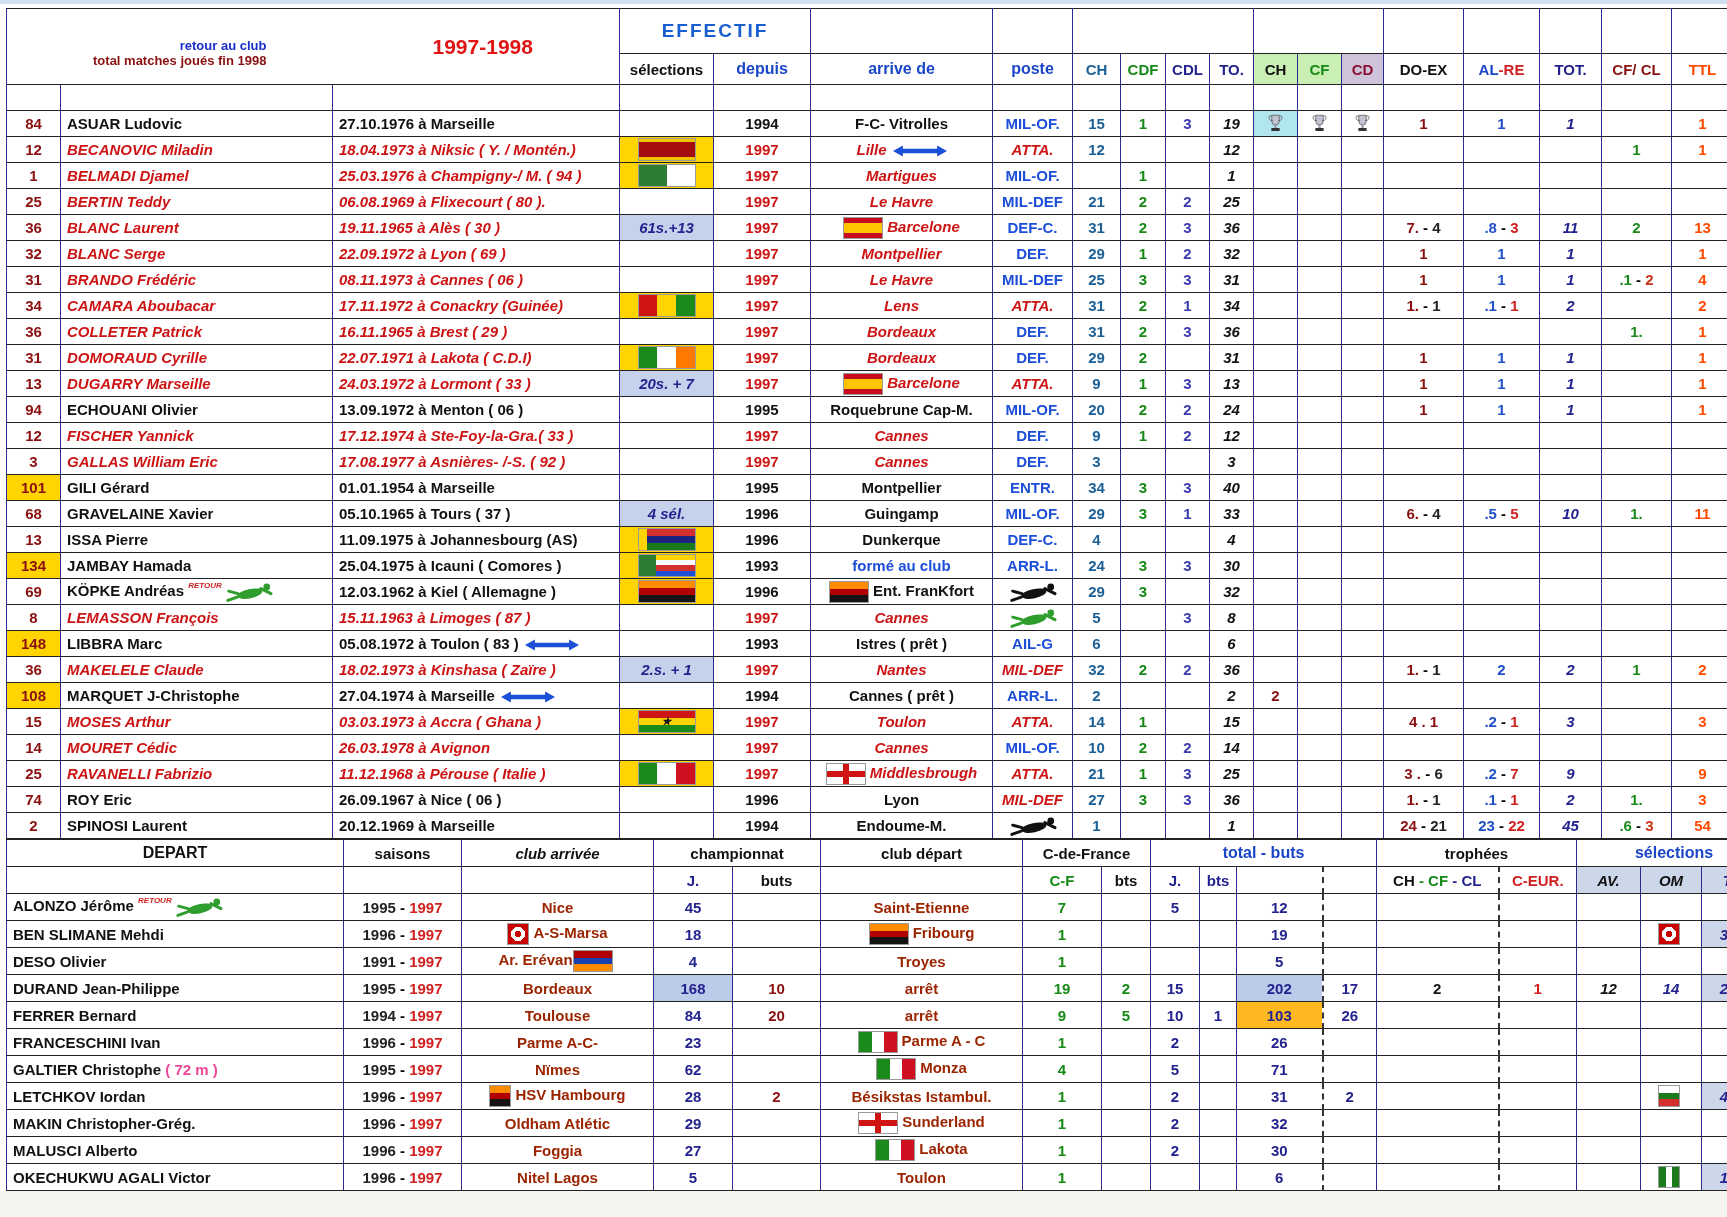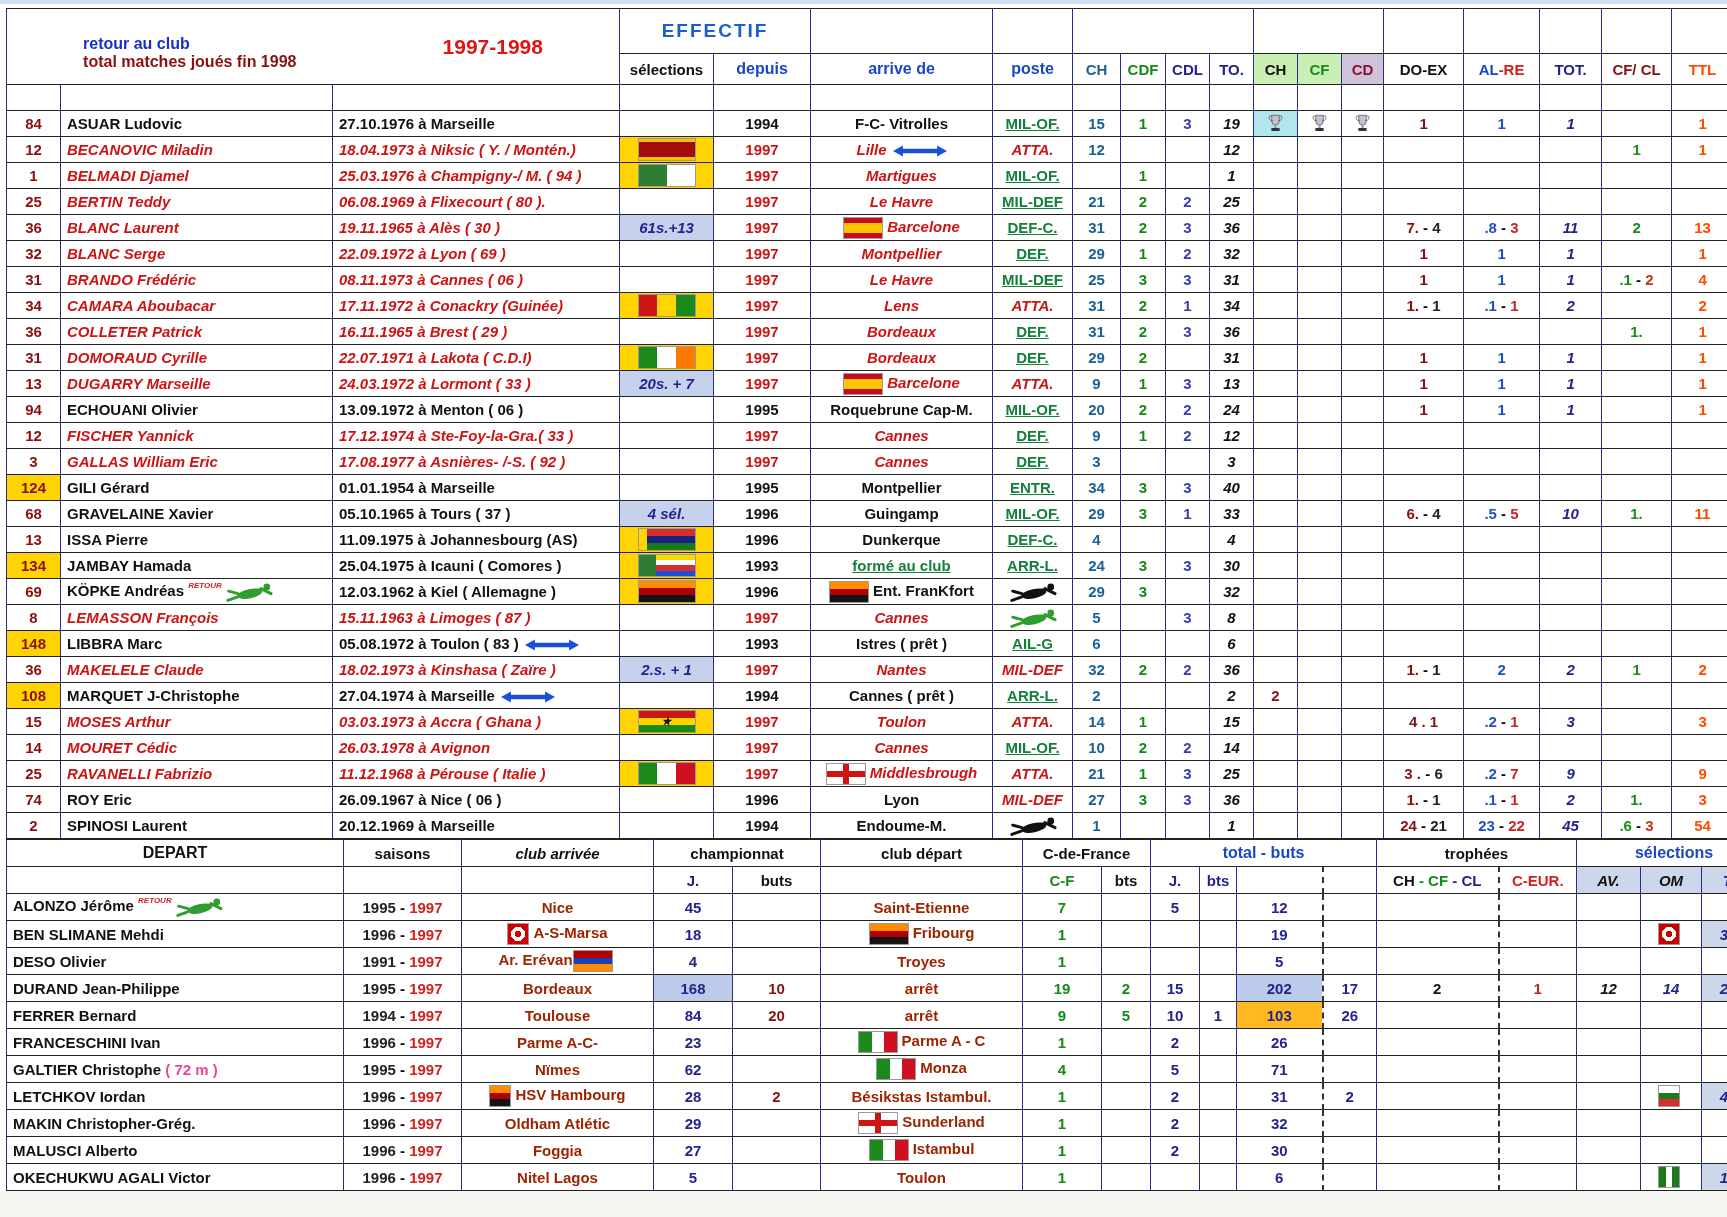--- a/index.html
+++ b/index.html
@@ -7,35 +7,35 @@
   .sheet{width:1727px;background:#fff;border-top:4px solid #cfe0f2;padding-top:4px;box-sizing:border-box;}
   table{border-collapse:collapse;table-layout:fixed;width:1712px;margin-left:6px;}
   td,th{border:1px solid #2a2a8f;border-top:1.4px solid #222;border-bottom:1.4px solid #222;
         padding:0 3px;font-size:15px;font-weight:700;white-space:nowrap;overflow:hidden;height:25px;
         text-align:center;vertical-align:middle;background:#fff;}
   .t1 tbody td{height:25px;}
   .t2 td{height:26px;}
   
   .c-num{color:#8a1010;}
   .c-name{text-align:left;padding-left:6px;}
-  .blackTx{color:#111;} .redTx{color:#cc1414;font-style:italic;} .blueTx{color:#15803d;text-decoration:underline;}
+  .blackTx{color:#111;} .redTx{color:#cc1414;font-style:italic;} .blueTx{color:#1d4ed8;}
   .c-birth{text-align:left;padding-left:6px;}
   .c-sel{color:#23238f;font-style:italic;}
   .selHl{background:#c6d2ec;}
   .padY{background:#ffd400;}
   .hlY{background:#ffd400;}
   .depR{color:#cc1414;} .depB{color:#111;}
   .c-ch{color:#1a5f96;} .c-cdf{color:#168a16;} .c-cdl{color:#3b3bb0;}
   .c-to{color:#111;font-style:italic;}
   .c-tot{color:#23238f;font-style:italic;}
   .c-ttl{color:#ff4a00;}
   .c-tch{color:#8a1010;}
   .tchBg{background:#b2e6ef;}
   
-  .hNote{color:#1a2ecb;font-size:16px;text-align:left;margin-top:12px;}
+  .hNote{color:#1a2ecb;font-size:13px;text-align:right;margin-top:12px;}
   .hNote .l2{color:#8a1010;}
   .hSeason{color:#e01414;font-size:21px;font-weight:700;}
   .hEff{color:#1a5fd0;font-size:19px;letter-spacing:2px;}
   .hBlue{color:#1a46c8;font-size:16px;}
   .hBlk{color:#111;}
   .hGrn{color:#168a16;} .hNavy{color:#23238f;}
   .hTealBlue{color:#1a5f96;}
   .bgGrn{background:#c9efb4;} .bgLav{background:#cfc3da;color:#8a1035;}
   .hAL{color:#1a46c8;} .hRE{color:#d02020;}
   .hMar{color:#8a1010;} .hTTL{color:#ff4a00;}
@@ -477,21 +477,21 @@
           <td class="c-tch"></td>
           <td></td>
           <td></td>
           <td></td>
           <td></td>
           <td class="c-tot"></td>
           <td></td>
           <td class="c-ttl"></td>
         </tr>
         <tr>
-          <td class="c-num hlY">124</td>
+          <td class="c-num hlY">101</td>
           <td class="c-name blackTx"><span>GILI Gérard</span></td>
           <td class="c-birth blackTx"><span>01.01.1954 à Marseille</span></td>
           <td class="c-sel"><span></span></td>
           <td class="depB">1995</td>
           <td class="blackTx"><span>Montpellier</span></td>
           <td class="blueTx"><span>ENTR.</span></td>
           <td class="c-ch">34</td>
           <td class="c-cdf">3</td>
           <td class="c-cdl">3</td>
           <td class="c-to">40</td>
@@ -1042,21 +1042,21 @@
           <td class="hBlk it"></td>
           <td class="avomttl"><span></span></td>
           <td class="avomttl"></td>
         </tr>
         <tr>
           <td class="c-name blackTx"><span>MALUSCI Alberto</span></td>
           <td><span style="color:#222">1996</span> - <span style="color:#d02020">1997</span></td>
           <td class="clubMar"><span>Foggia</span></td>
           <td class="hNavy">27</td>
           <td class="c-num"></td>
-          <td class="clubMar"><span class="flag sm f-italy"></span><span>Istambul</span></td>
+          <td class="clubMar"><span class="flag sm f-italy"></span><span>Lakota</span></td>
           <td class="c-cdf">1</td>
           <td class="c-cdf"></td>
           <td class="hNavy">2</td>
           <td class="hNavy"></td>
           <td class="hNavy dotR">30</td>
           <td class="hNavy"></td>
           <td class="hBlk dotR"></td>
           <td class="hRE"></td>
           <td class="hBlk it"></td>
           <td class="avomttl"><span></span></td>

